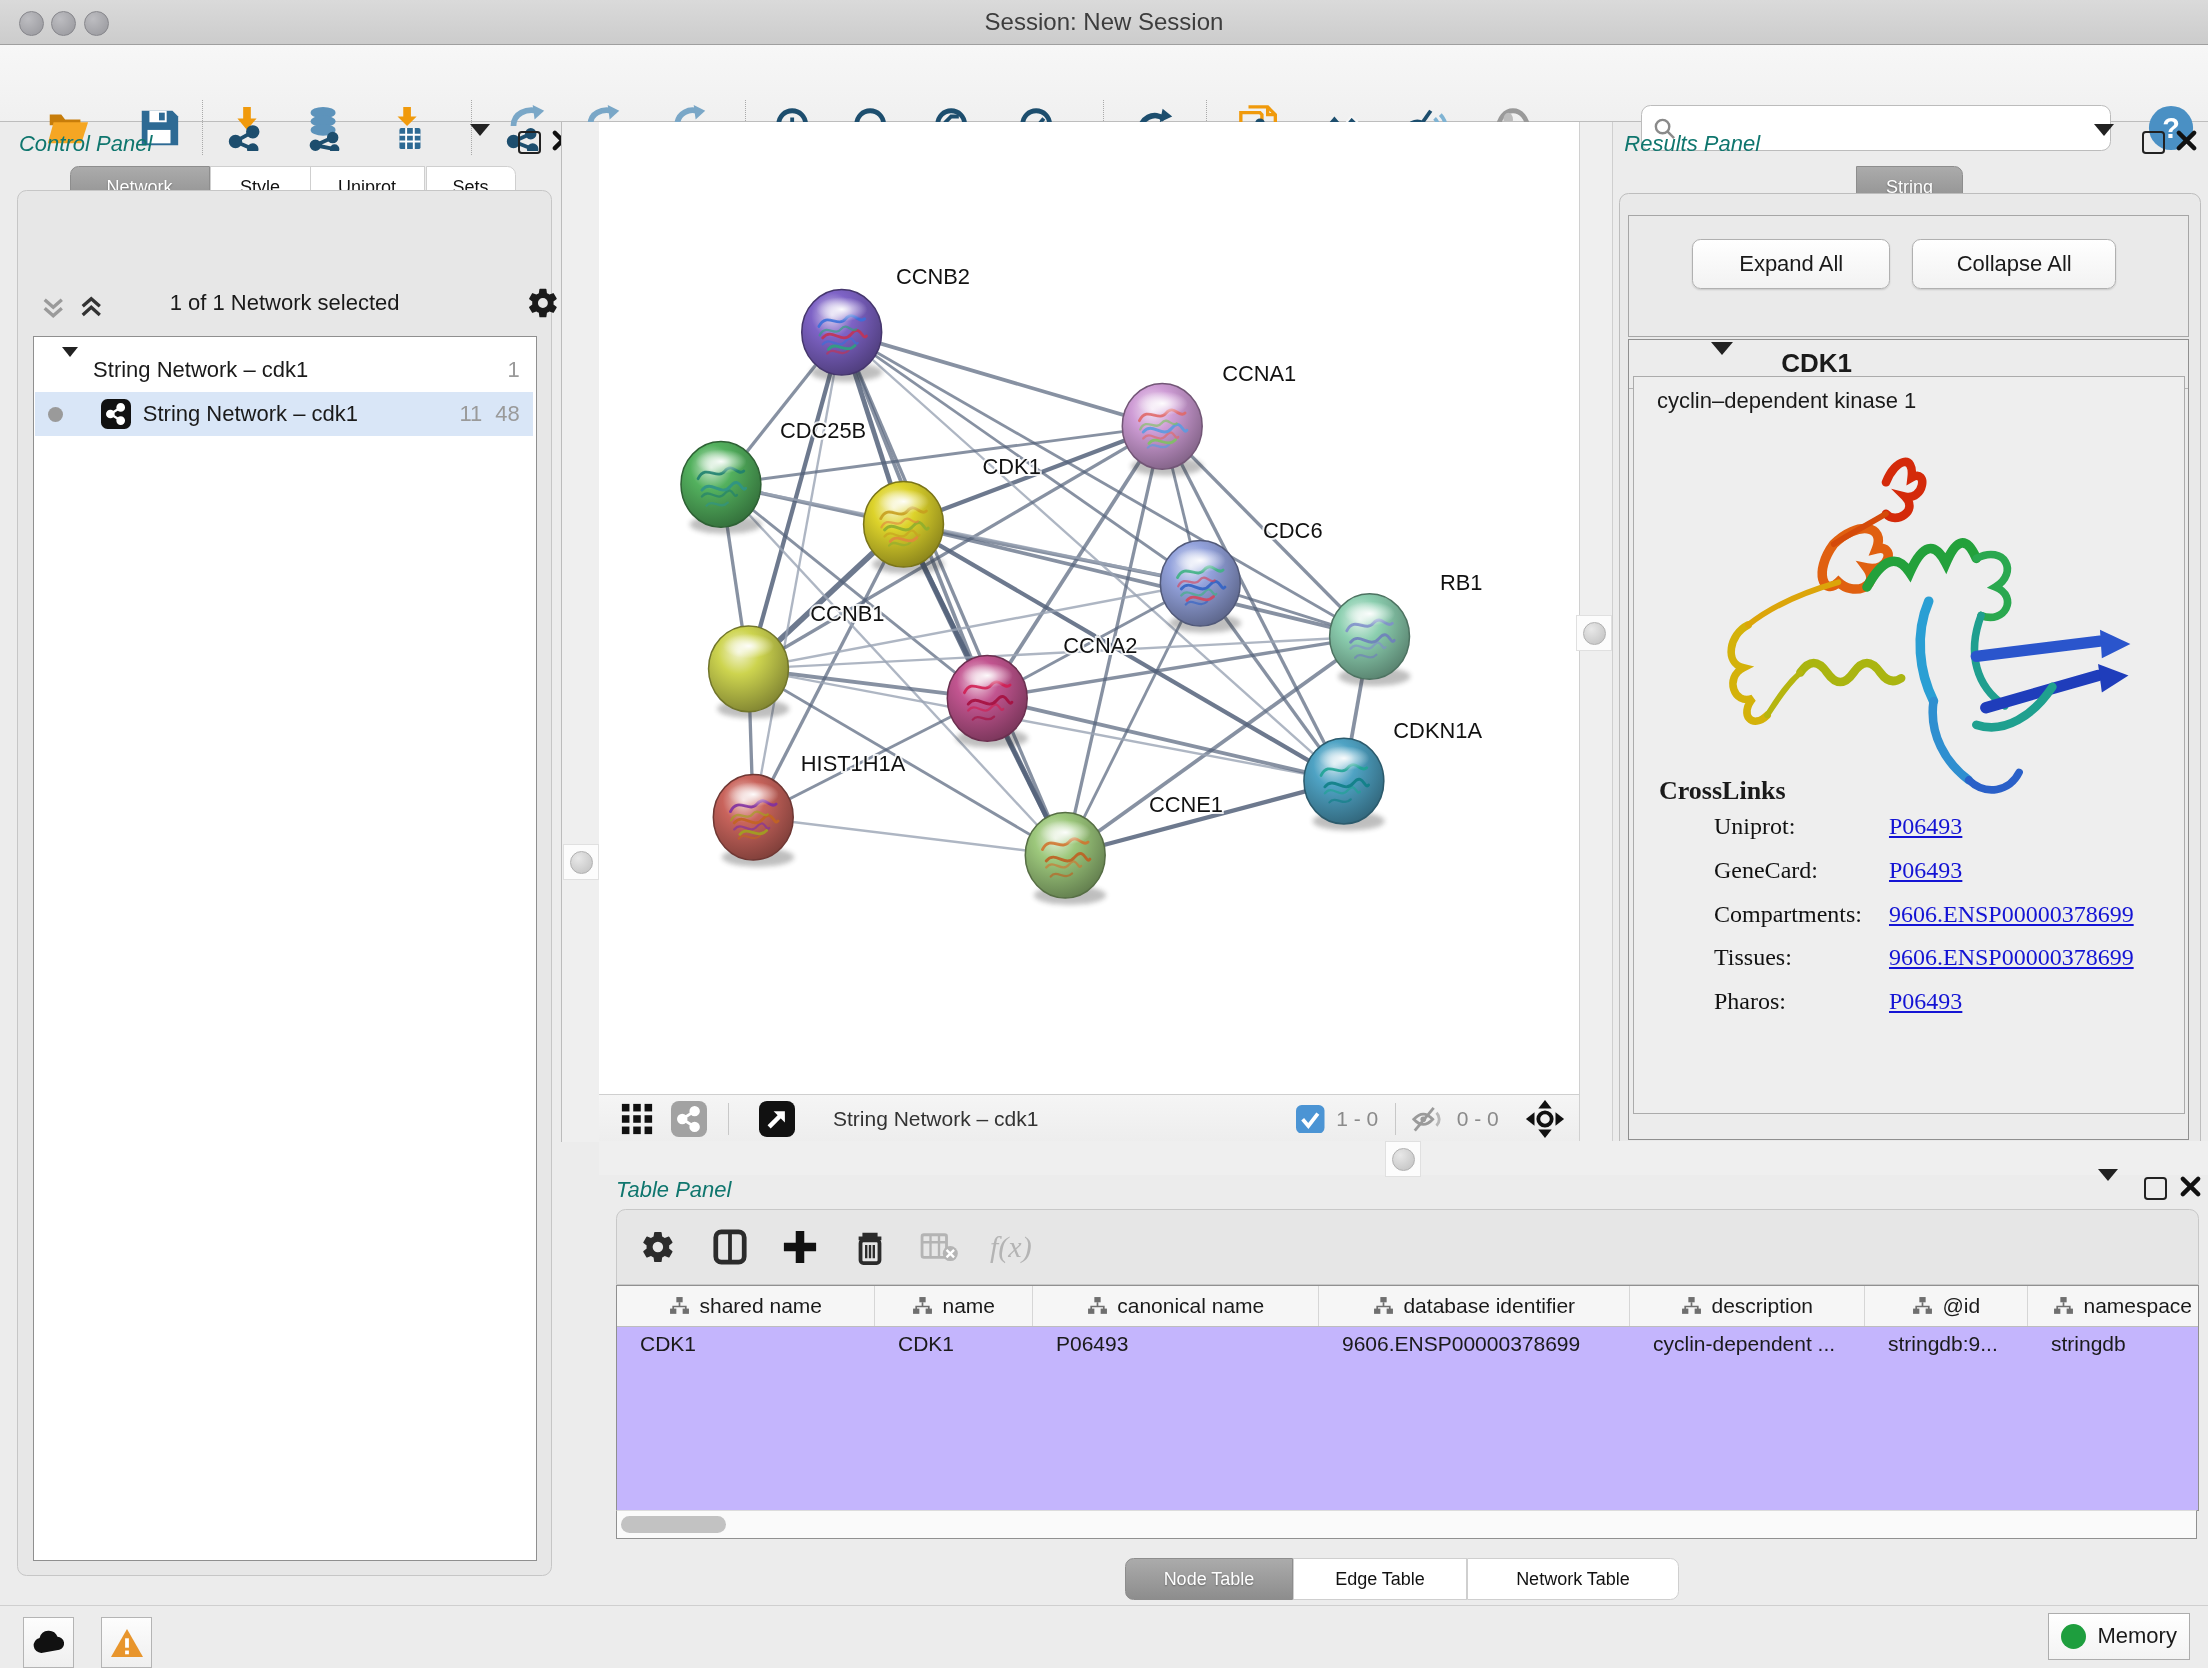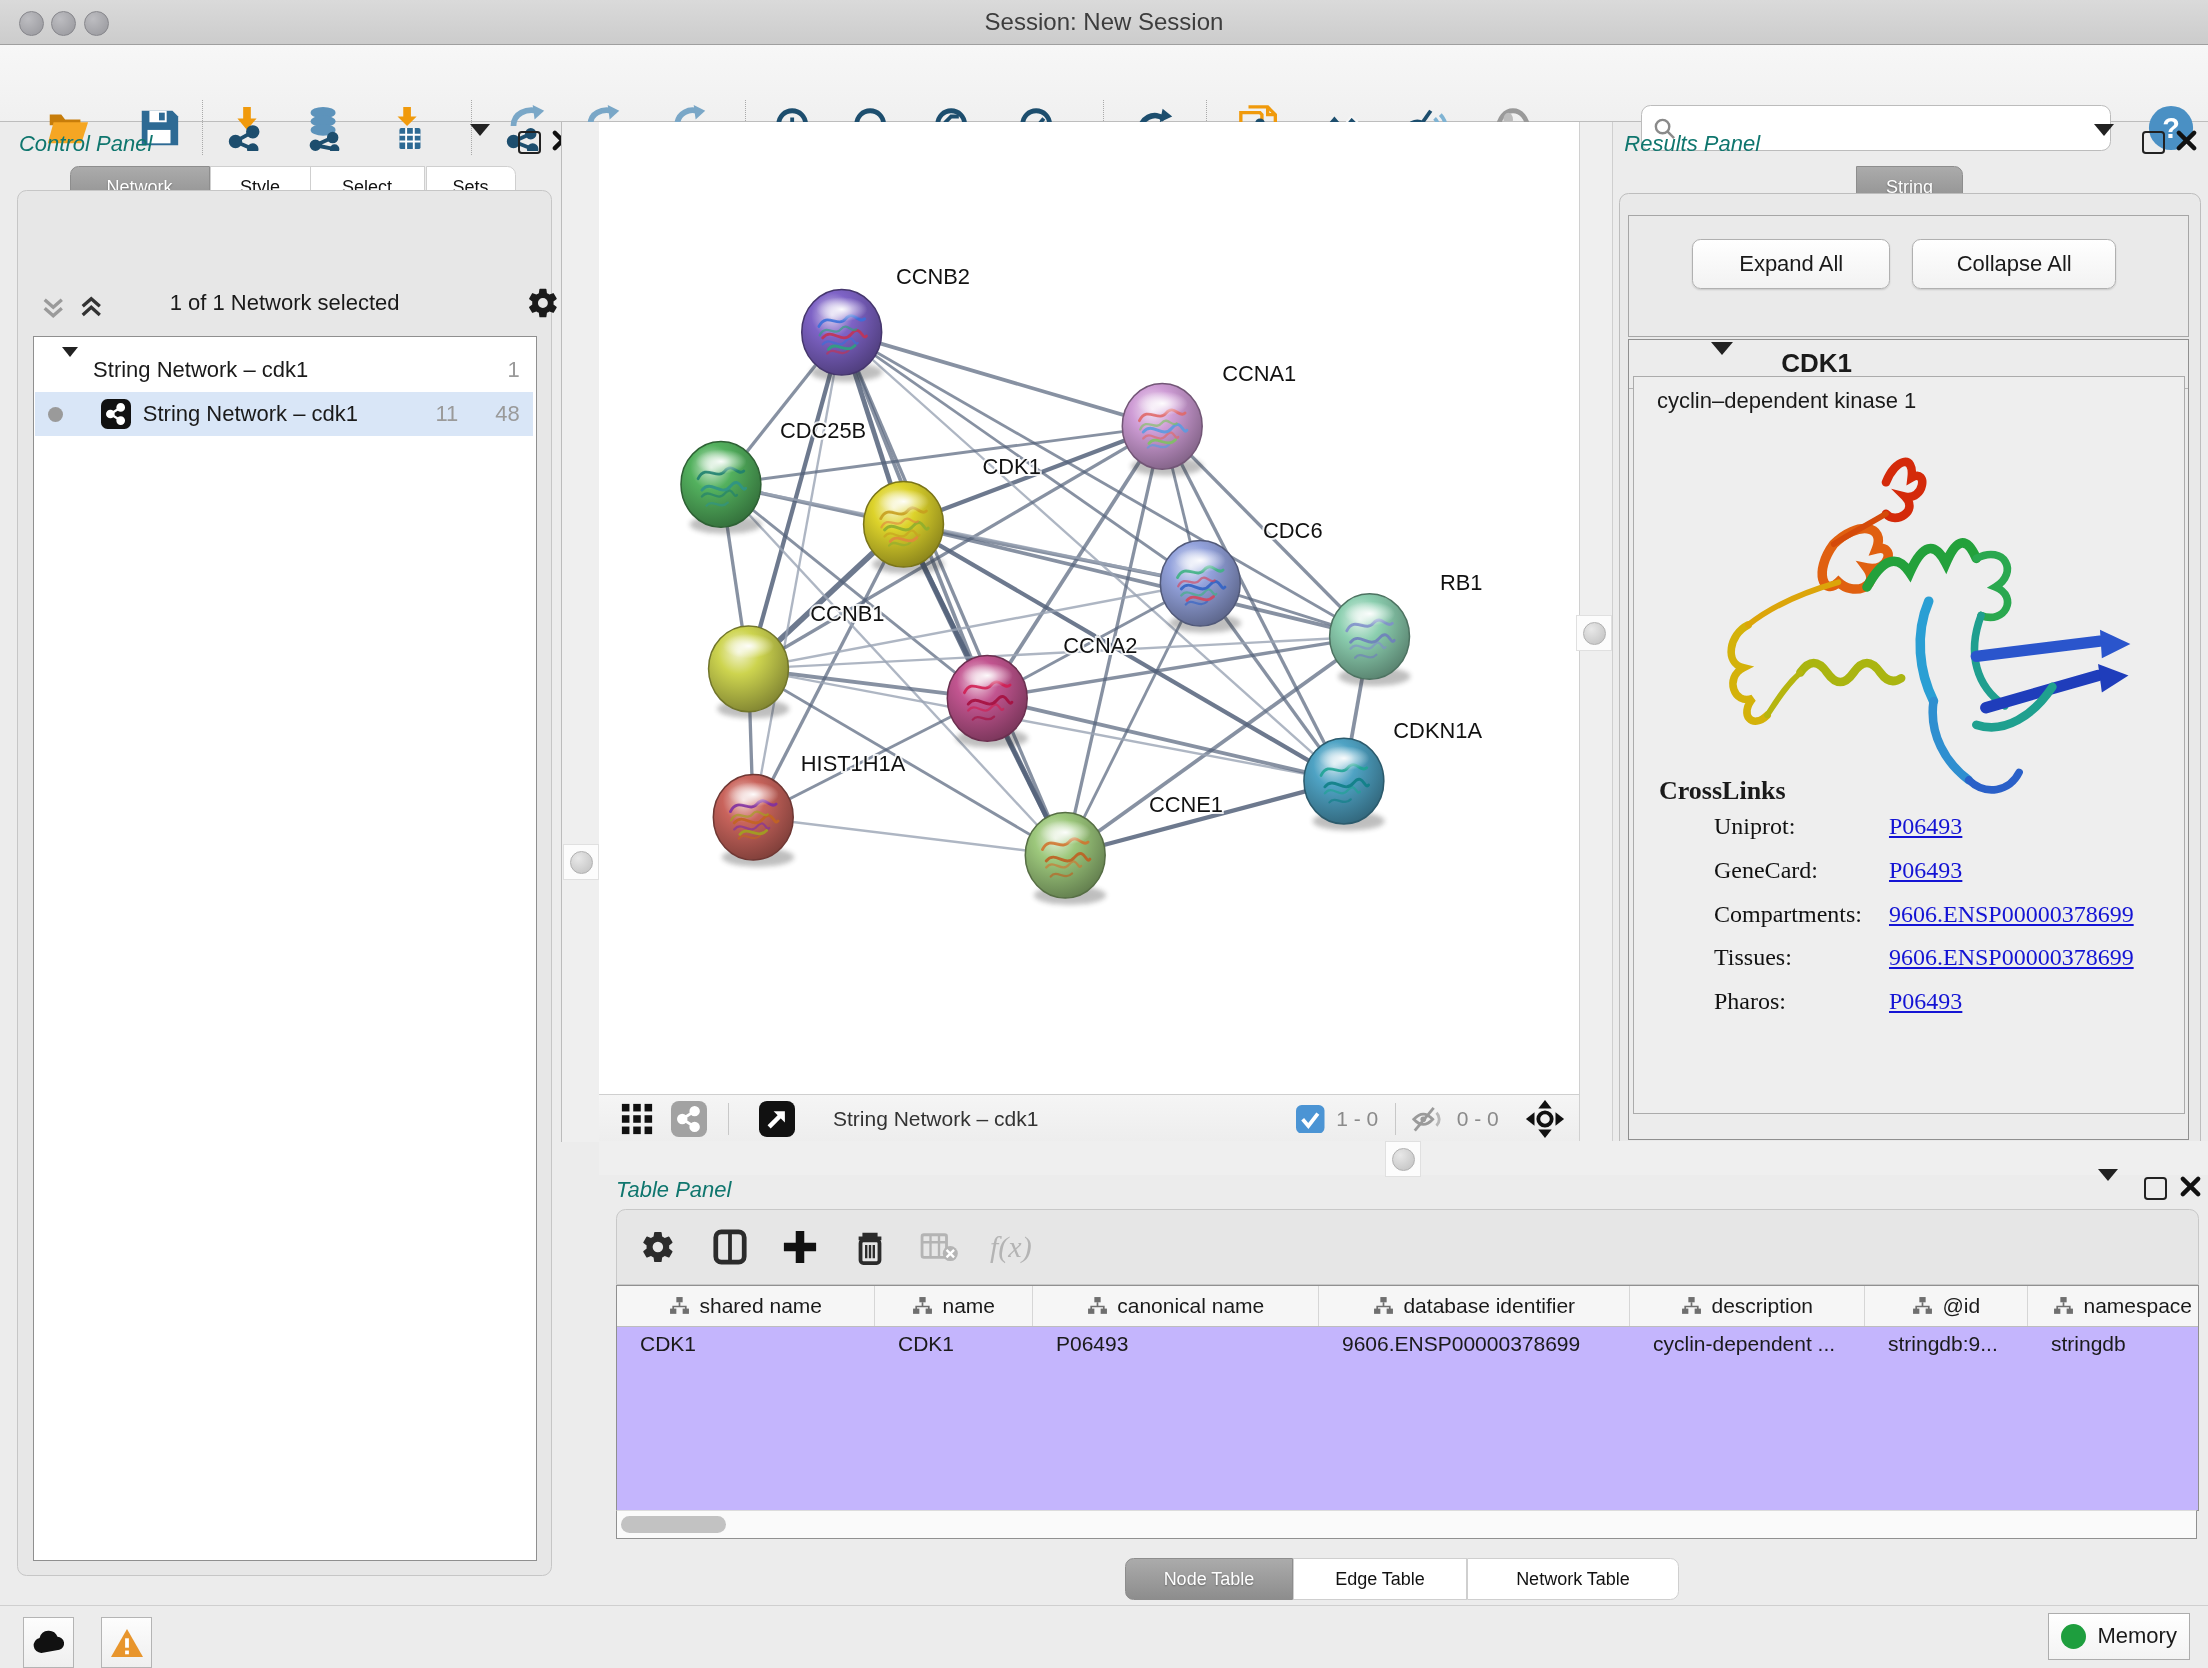--- a/index.html
+++ b/index.html
@@ -286,21 +286,21 @@
     <span class="abs win-btn" style="left:462px;top:9.5px"><span class="tri-down"></span></span>
     <span class="abs win-btn float-btn" style="left:510px;top:4.8px"></span>
     <span class="abs win-btn" style="left:544px;top:3.8px">
       <svg width="21" height="21" viewBox="0 0 22 22">
           <path d="M3 3 19 19M19 3 3 19" stroke="#111" stroke-width="4.5" stroke-linecap="round"></path>
         </svg>
     </span>
 
     <div class="tab sel first" style="left:62px;top:40px;width:140px">Network</div>
     <div class="tab" style="left:202px;top:40px;width:101px">Style</div>
-    <div class="tab" style="left:302px;top:40px;width:115px">Select</div>
+    <div class="tab" style="left:302px;top:40px;width:115px">Uniprot</div>
     <div class="tab last" style="left:418px;top:40px;width:90px">Sets</div>
 
     <div id="cp-box">
       <span class="abs" style="left:21px;top:103px">
         <svg width="28.5" height="28.5" viewBox="0 0 30 30">
             <path d="M6 6l9 8 9-8M6 15l9 8 9-8" stroke="#9a9a9a" stroke-width="3.5" fill="none"></path>
           </svg>
       </span>
       <span class="abs" style="left:59px;top:103px">
         <svg width="28.5" height="28.5" viewBox="0 0 30 30">
@@ -328,21 +328,21 @@
                 <g stroke="#fff" stroke-width="2.5" fill="#fff">
                   <circle cx="10" cy="16" r="3.4"></circle>
                   <circle cx="21" cy="9" r="3.4"></circle>
                   <circle cx="21" cy="23" r="3.4"></circle>
                   <path d="M10 16l11-7M10 16l11 7" fill="none"></path>
                 </g>
               </svg>
           </span>
           <span style="margin-left:11.4px">String Network – cdk1</span>
           <span class="tree-count" style="margin-left:auto">11</span>
-          <span class="tree-count" style="margin-left:37px;margin-right:13.3px">48</span>
+          <span class="tree-count" style="margin-left:13px;margin-right:13.3px">48</span>
         </div>
       </div>
     </div>
   </div>
 
   <div class="splitter abs" style="left:561px;top:122px;width:38px;height:1020px;border-left:1px solid #bcbcbc;border-right:1px solid #d8d8d8"></div>
   <div class="split-handle" style="left:563px;top:844px">
       <span class="split-dot"></span>
     </div>
 

